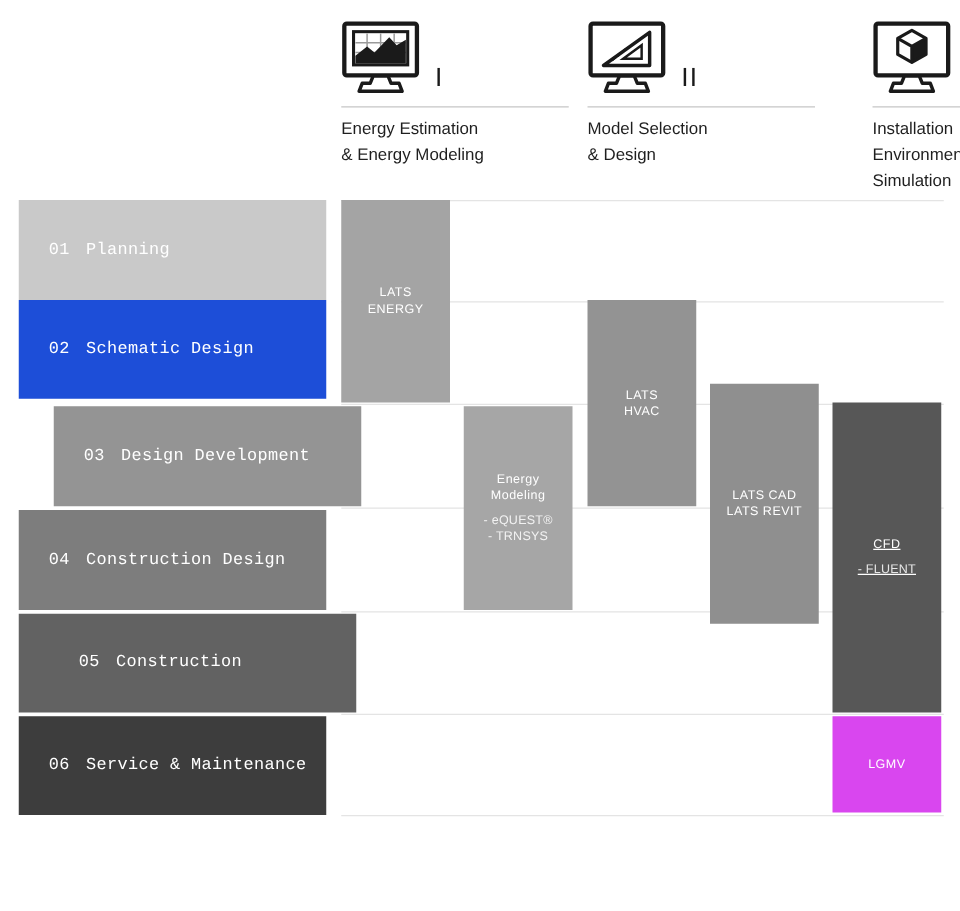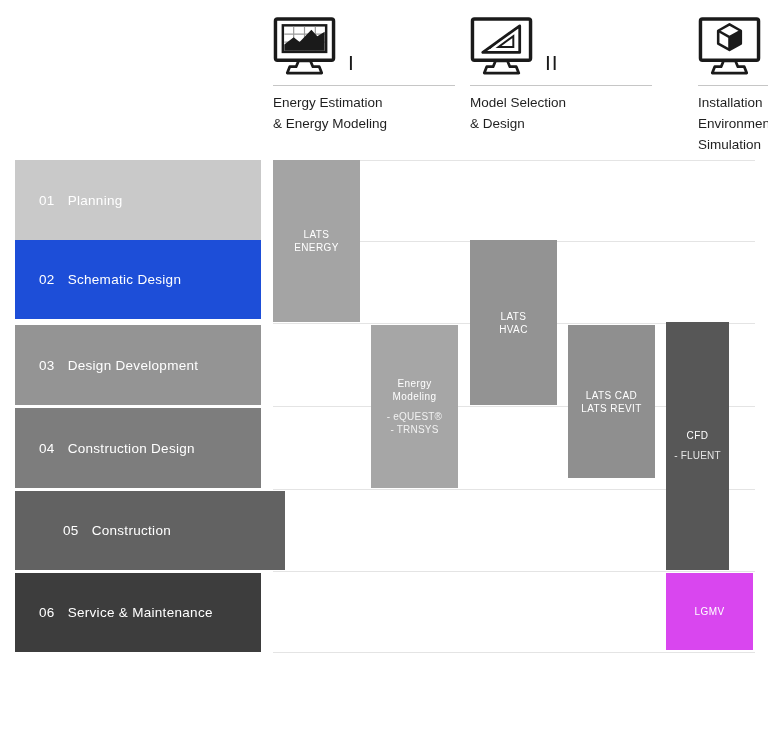--- a/index.html
+++ b/index.html
@@ -18,21 +18,21 @@
   .icon-row{display:flex;align-items:flex-end;gap:12px;height:66px;}
   .icon-row svg{display:block;}
   .numeral{font-size:21px;color:#1a1a1a;line-height:1;padding-bottom:3px;letter-spacing:1px;}
   .hdivider{margin-top:9px;height:1px;background:#c6c6c6;}
   .hlabel{margin-top:7px;font-size:13.5px;line-height:1.55;color:#1f1f1f;white-space:pre-line;}
 
   
   .phase-row{
     position:absolute;left:15px;width:246px;
     display:flex;align-items:center;color:#ffffff;
-    font-size:13.5px;letter-spacing:0.3px;
+    font-size:13.5px;letter-spacing:0.3px;font-family:Liberation Mono, monospace;
   }
   .phase-row .num{margin-left:24px;}
   .phase-row .lbl{margin-left:13px;}
 
   
   .gridline{position:absolute;left:273px;width:482px;height:1px;background:#e4e4e4;}
   .block{
     position:absolute;display:flex;flex-direction:column;
     justify-content:center;align-items:center;text-align:center;
     color:#ffffff;z-index:2;
@@ -107,21 +107,21 @@
   </div>
 
   <div class="phase-row" style="top: 160px; height: 80px; background-color: rgb(201, 201, 201);">
     <span class="num">01</span>
     <span class="lbl">Planning</span>
   </div>
   <div class="phase-row" style="top: 240px; height: 79px; background-color: #1d4ed8;">
     <span class="num">02</span>
     <span class="lbl">Schematic Design</span>
   </div>
-  <div class="phase-row" style="top: 325px; height: 80px; background-color: rgb(148, 148, 148);">
+  <div class="phase-row" style="top: 325px; height: 80px; background-color: rgb(148, 148, 148); margin-left: 28px;">
     <span class="num">03</span>
     <span class="lbl">Design Development</span>
   </div>
   <div class="phase-row" style="top: 408px; height: 80px; background-color: rgb(125, 125, 125);">
     <span class="num">04</span>
     <span class="lbl">Construction Design</span>
   </div>
   <div class="phase-row" style="top: 491px; height: 79px; background-color: rgb(98, 98, 98); padding-left: 24px;">
     <span class="num">05</span>
     <span class="lbl">Construction</span>
@@ -149,26 +149,26 @@
 Modeling</div>
     <div class="bsubs">- eQUEST®
 - TRNSYS</div>
   </div>
 
   <div class="block" style="left: 470px; top: 240px; width: 87px; height: 165px; background-color: rgb(147, 147, 147);">
     <div class="btitle">LATS
 HVAC</div>
   </div>
 
-  <div class="block" style="left: 568px; top: 325px; width: 87px; height: 153px; background-color: rgb(143, 143, 143);">
+  <div class="block" style="left: 568px; top: 307px; width: 87px; height: 192px; background-color: rgb(143, 143, 143);">
     <div class="btitle">LATS CAD
 LATS REVIT</div>
   </div>
 
-  <div class="block" style="left: 666px; top: 322px; width: 63px; height: 248px; background-color: rgb(87, 87, 87);">
+  <div class="block" style="left: 666px; top: 322px; width: 87px; height: 248px; background-color: rgb(87, 87, 87); text-decoration: underline;">
     <div class="btitle">CFD</div>
     <div class="bsubs">- FLUENT</div>
   </div>
 
   <div class="block" style="left: 666px; top: 573px; width: 87px; height: 77px; background-color: #d946ef;">
     <div class="btitle">LGMV</div>
   </div>
 
 </div>
 

